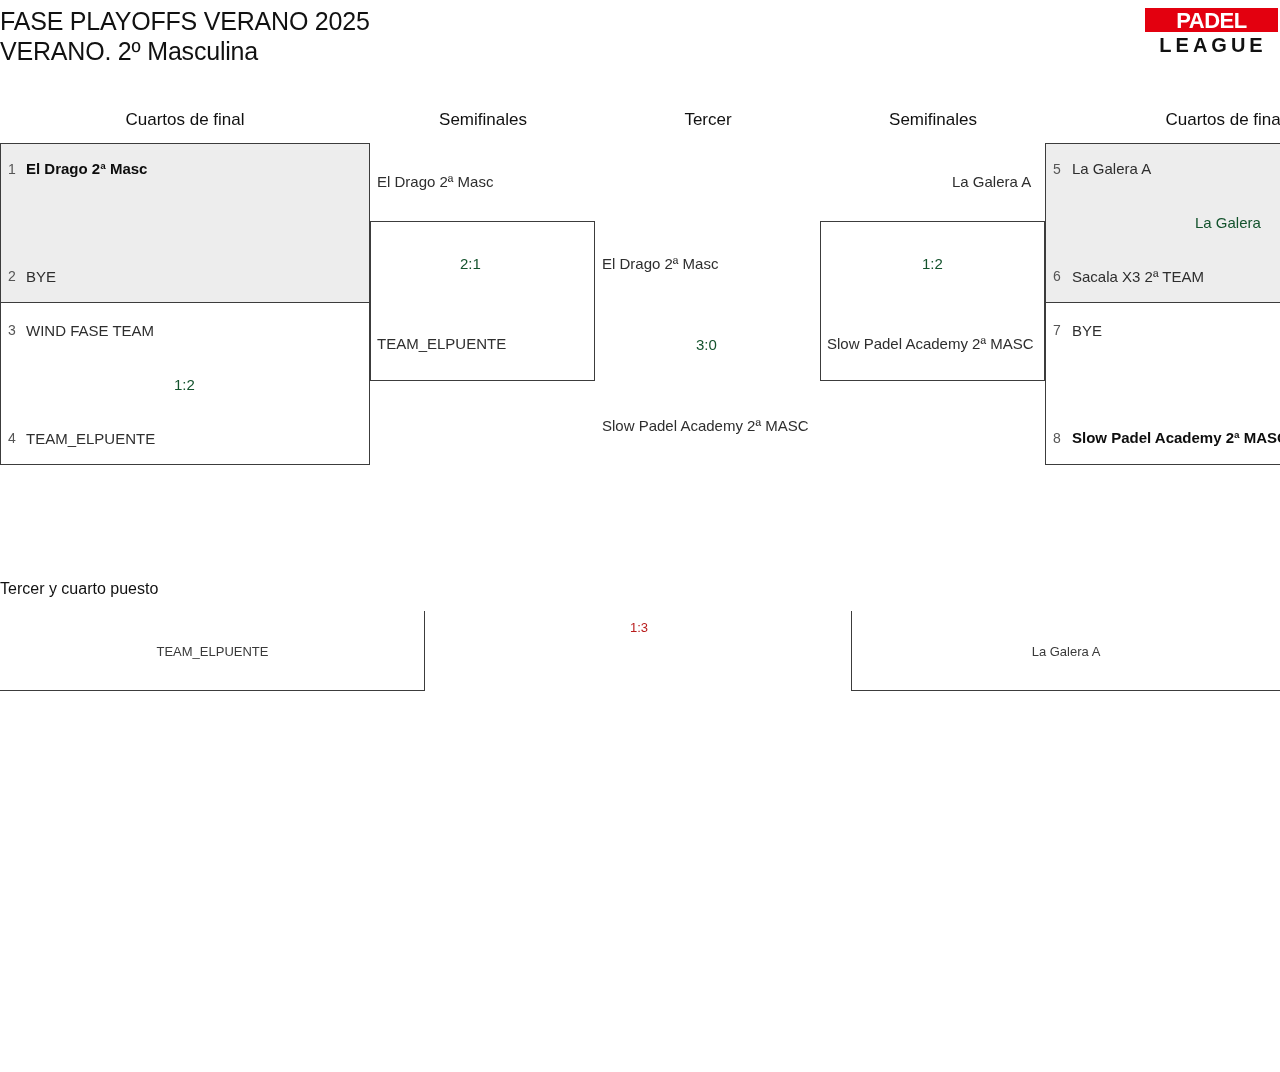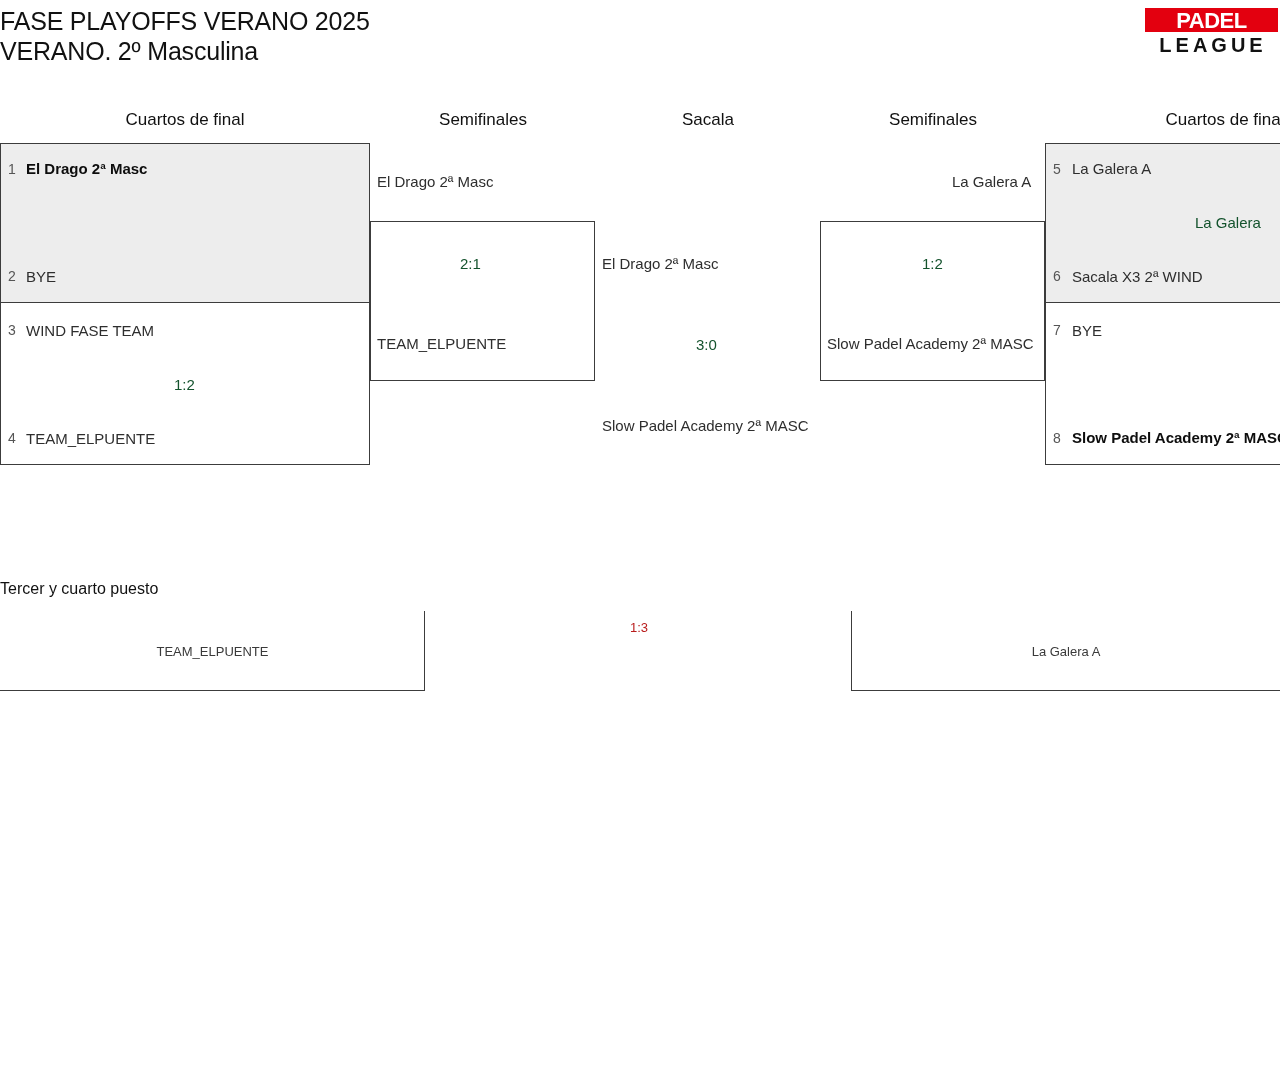--- a/index.html
+++ b/index.html
@@ -157,21 +157,21 @@
     <div class="title-line">VERANO. 2º Masculina</div>
   </div>
 
   <div class="logo">
     <div class="logo-top">PADEL TEAM</div>
     <div class="logo-bottom">LEAGUE</div>
   </div>
 
   <div class="round-header" style="left:85px; width:200px;">Cuartos de final</div>
   <div class="round-header" style="left:383px; width:200px;">Semifinales</div>
-  <div class="round-header" style="left:608px; width:200px;">Sacala</div>
+  <div class="round-header" style="left:608px; width:200px;">Tercer</div>
   <div class="round-header" style="left:833px; width:200px;">Semifinales</div>
   <div class="round-header" style="left:1125px; width:200px;">Cuartos de final</div>
 
   <div class="qf-box" style="left:0px; top:143px; width:370px; height:322px;">
     <div class="qf-half shaded" style="top:0px; height:158px;"></div>
     <div class="qf-half" style="top:158px; height:162px; border-top:1px solid #3c3c3c;"></div>
   </div>
 
   <div class="seed" style="left:8px; top:161px;">1</div>
   <div class="team winner" style="left:26px; top:160px;">El Drago 2ª Masc</div>
@@ -200,21 +200,21 @@
 
   <div class="qf-box" style="left:1045px; top:143px; width:370px; height:322px;">
     <div class="qf-half shaded" style="top:0px; height:158px;"></div>
     <div class="qf-half" style="top:158px; height:162px; border-top:1px solid #3c3c3c;"></div>
   </div>
 
   <div class="seed" style="left:1053px; top:161px;">5</div>
   <div class="team" style="left:1072px; top:160px;">La Galera A</div>
   <div class="score" style="left:1195px; top:214px;">La Galera</div>
   <div class="seed" style="left:1053px; top:268px;">6</div>
-  <div class="team" style="left:1072px; top:268px;">Sacala X3 2ª WIND</div>
+  <div class="team" style="left:1072px; top:268px;">Sacala X3 2ª TEAM</div>
 
   <div class="seed" style="left:1053px; top:322px;">7</div>
   <div class="team" style="left:1072px; top:322px;">BYE</div>
   <div class="team winner" style="left:1072px; top:429px;">Slow Padel Academy 2ª MASC</div>
   <div class="seed" style="left:1053px; top:430px;">8</div>
 
   <div class="tp-title">Tercer y cuarto puesto</div>
 
   <div class="tp-box" style="left:-1px; top:611px; width:426px; height:80px; border-top:none;"></div>
   <div class="tp-team" style="left:0px; top:644px; width:425px;">TEAM_ELPUENTE</div>

